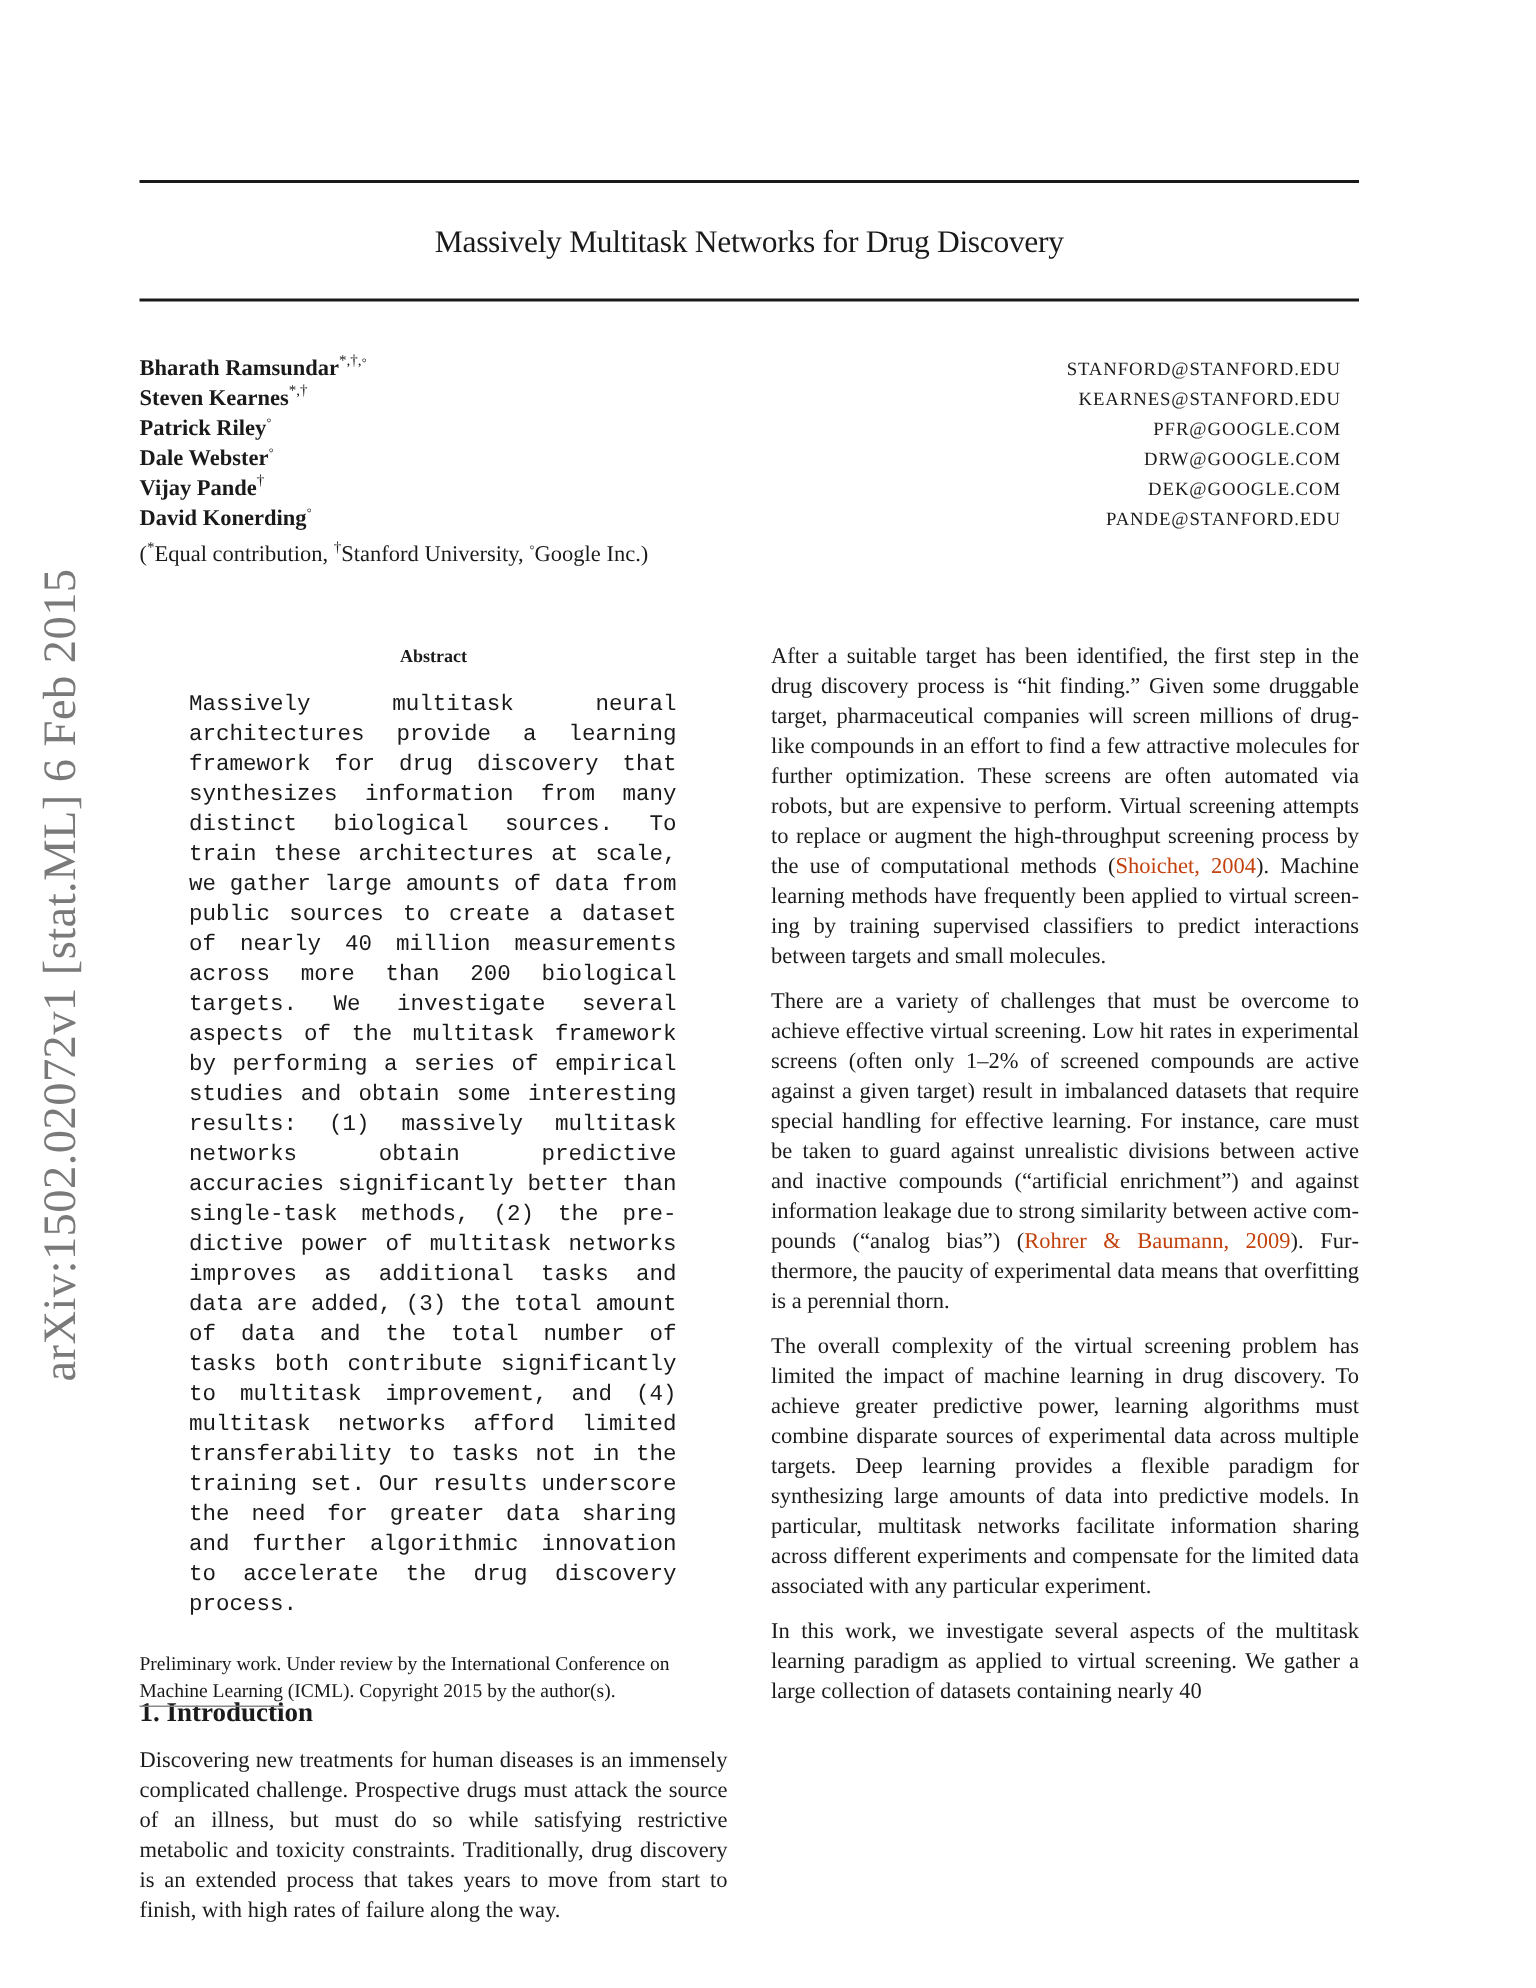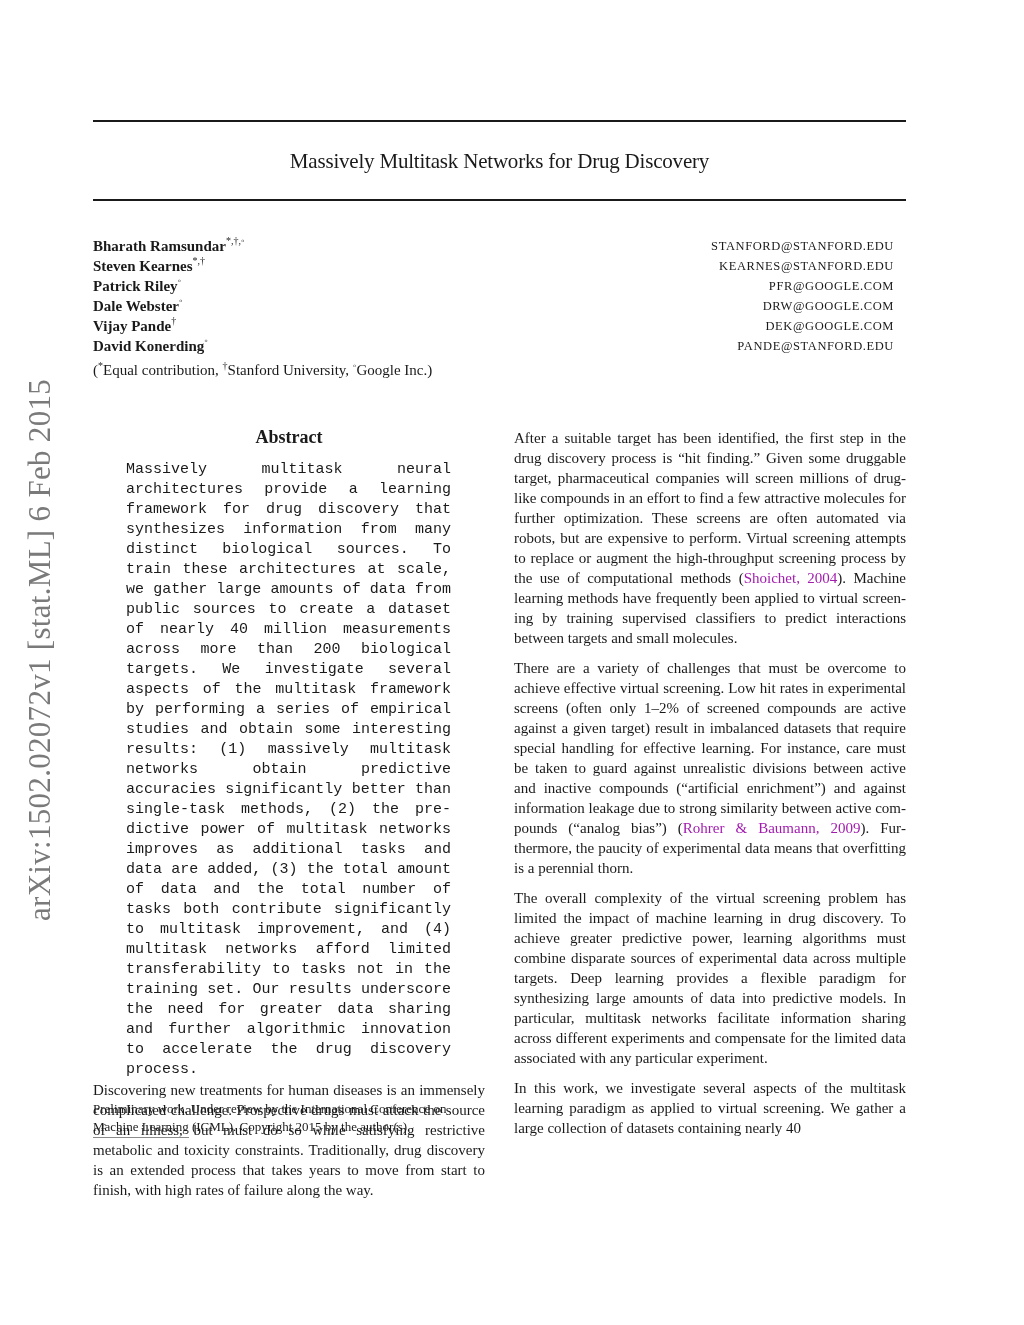--- a/index.html
+++ b/index.html
@@ -95,21 +95,21 @@
   }
   .col-right {
     position: absolute;
     left: 514px;
     top: 428px;
     width: 392px;
   }
   .abstract-heading {
     text-align: center;
     font-weight: bold;
-    font-size: 18px;
+    font-size: 12px;
     line-height: 26px;
     margin: 0 0 10px 0;
   }
   .abstract-body {
     margin: 10px 34px 0 33px;
     font-size: 15px;
     line-height: 20px;
     text-align: justify;
     hyphens: manual;
     font-family: Liberation Mono, monospace;
@@ -120,21 +120,21 @@
     line-height: 26px;
     margin: 48px 0 10px 0;
   }
   .para {
     font-size: 15px;
     line-height: 20px;
     text-align: justify;
     margin: 0 0 10px 0;
   }
   .cite {
-    color: #a21caf;
+    color: #c2410c;
   }
   .footnote-rule {
     position: absolute;
     left: 93px;
     top: 1137px;
     width: 96px;
     height: 1px;
     background: #8a8a8a;
   }
   .footnote {
@@ -170,20 +170,21 @@
   <div class="email-row">KEARNES@STANFORD.EDU</div>
   <div class="email-row">PFR@GOOGLE.COM</div>
   <div class="email-row">DRW@GOOGLE.COM</div>
   <div class="email-row">DEK@GOOGLE.COM</div>
   <div class="email-row">PANDE@STANFORD.EDU</div>
 </div>
 
 <div class="col-left">
   <div class="abstract-heading">Abstract</div>
   <div class="abstract-body">Massively multitask neural architectures provide a learning framework for drug discovery that synthesizes information from many distinct bi­ological sources. To train these architectures at scale, we gather large amounts of data from pub­lic sources to create a dataset of nearly 40 mil­lion measurements across more than 200 bio­logical targets. We investigate several aspects of the multitask framework by performing a se­ries of empirical studies and obtain some in­teresting results: (1) massively multitask net­works obtain predictive accuracies significantly better than single-task methods, (2) the pre­dictive power of multitask networks improves as additional tasks and data are added, (3) the total amount of data and the total number of tasks both contribute significantly to multitask improvement, and (4) multitask networks afford limited transferability to tasks not in the training set. Our results underscore the need for greater data sharing and further algorithmic innovation to accelerate the drug discovery process.</div>
+  <div class="section-heading">1. Introduction</div>
   <div class="para">Discovering new treatments for human diseases is an im­mensely complicated challenge. Prospective drugs must attack the source of an illness, but must do so while sat­isfying restrictive metabolic and toxicity constraints. Tra­ditionally, drug discovery is an extended process that takes years to move from start to finish, with high rates of failure along the way.</div>
 </div>
 
 <div class="col-right">
   <p class="para"><span>After a suitable target has been identified, the first step in the drug discovery process is “hit finding.” Given some druggable target, pharmaceutical companies will screen millions of drug-like compounds in an effort to find a few attractive molecules for further optimization. These screens are often automated via robots, but are expensive to perform. Virtual screening attempts to replace or aug­ment the high-throughput screening process by the use of computational methods (</span><a class="cite">Shoichet, 2004</a><span>). Machine learn­ing methods have frequently been applied to virtual screen­ing by training supervised classifiers to predict interactions between targets and small molecules.</span></p>
   <p class="para"><span>There are a variety of challenges that must be overcome to achieve effective virtual screening. Low hit rates in experimental screens (often only 1–2% of screened com­pounds are active against a given target) result in im­balanced datasets that require special handling for effec­tive learning. For instance, care must be taken to guard against unrealistic divisions between active and inactive compounds (“artificial enrichment”) and against informa­tion leakage due to strong similarity between active com­pounds (“analog bias”) (</span><a class="cite">Rohrer &amp; Baumann, 2009</a><span>). Fur­thermore, the paucity of experimental data means that over­fitting is a perennial thorn.</span></p>
   <p class="para">The overall complexity of the virtual screening problem has limited the impact of machine learning in drug dis­covery. To achieve greater predictive power, learning al­gorithms must combine disparate sources of experimental data across multiple targets. Deep learning provides a flex­ible paradigm for synthesizing large amounts of data into predictive models. In particular, multitask networks facil­itate information sharing across different experiments and compensate for the limited data associated with any partic­ular experiment.</p>
   <p class="para">In this work, we investigate several aspects of the multi­task learning paradigm as applied to virtual screening. We gather a large collection of datasets containing nearly 40</p>
 </div>
 

